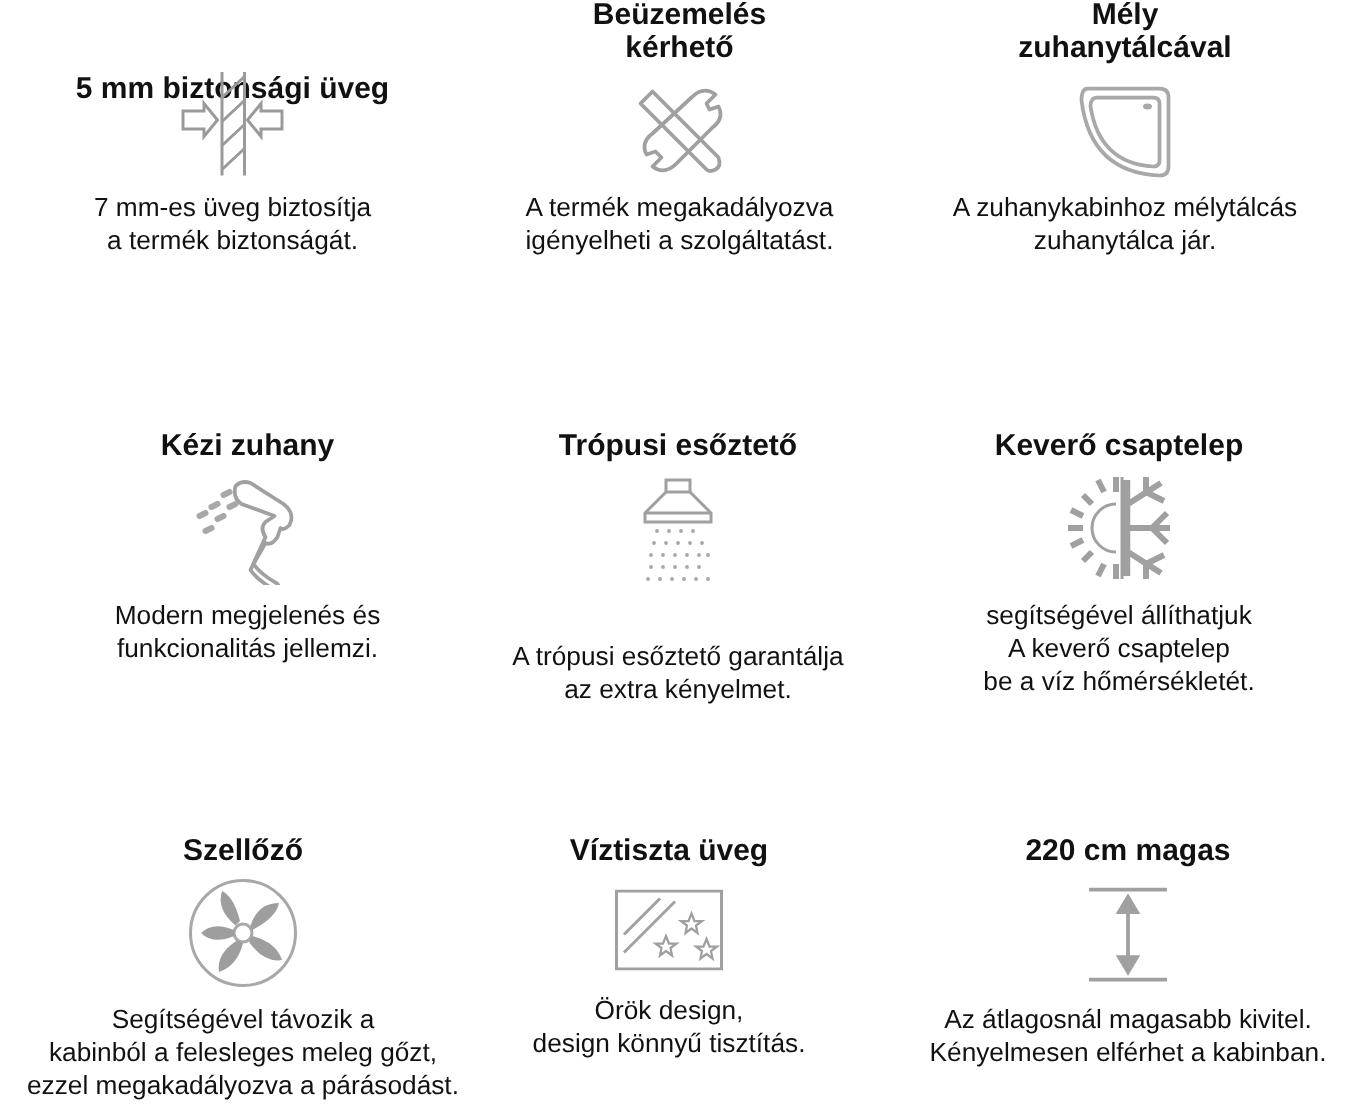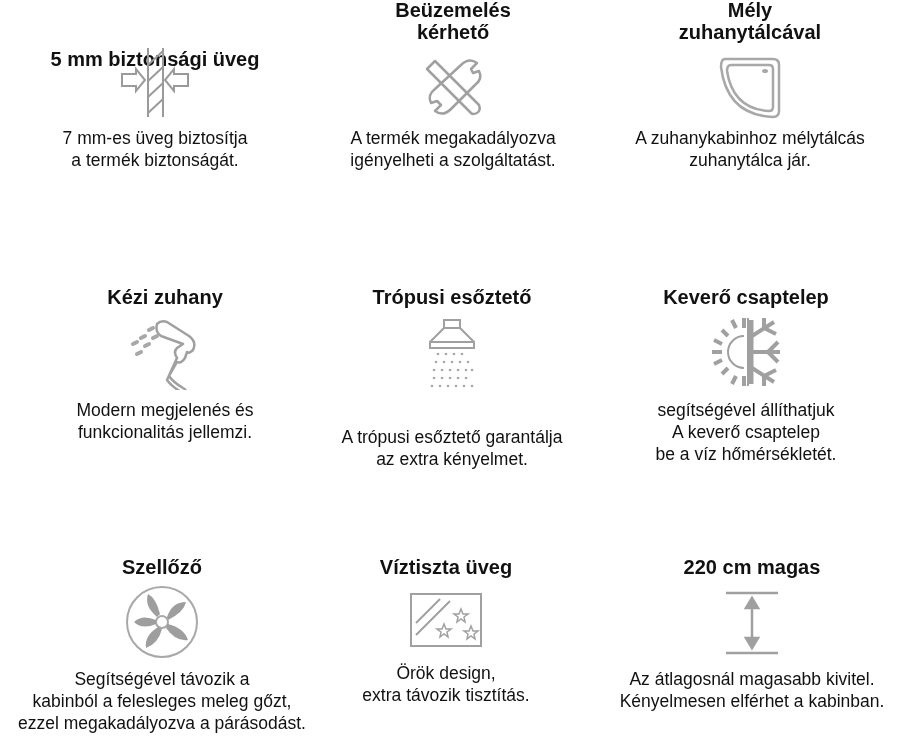--- a/index.html
+++ b/index.html
@@ -201,21 +201,21 @@
       <line x1="6" y1="42" x2="40" y2="8"></line>
       <g stroke-width="1.5">
         <path d="M51 16 L53 21 L58 21 L54 24 L55 29 L51 26 L47 29 L48 24 L44 21 L49 21 Z"></path>
         <path d="M34 31 L36 36 L41 36 L37 39 L38 44 L34 41 L30 44 L31 39 L27 36 L32 36 Z"></path>
         <path d="M61 33 L63 38 L68 38 L64 41 L65 46 L61 43 L57 46 L58 41 L54 38 L59 38 Z"></path>
       </g>
     </svg>
   </div>
   <div class="desc abs" style="top:662px;">
     <div>Örök design,</div>
-    <div>extra távozik tisztítás.</div>
+    <div>design könnyű tisztítás.</div>
   </div>
 </div>
 
 <div class="feature" style="left:602px; top:0;">
   <div class="title abs" style="top:556px;">220 cm magas</div>
   <div class="icon" style="top:590px;">
     <svg width="56" height="66" viewBox="0 0 56 66" fill="none" stroke="#a0a0a0" stroke-width="2.5">
       <line x1="2" y1="3" x2="54" y2="3"></line>
       <line x1="2" y1="63" x2="54" y2="63"></line>
       <line x1="28" y1="12" x2="28" y2="54"></line>

